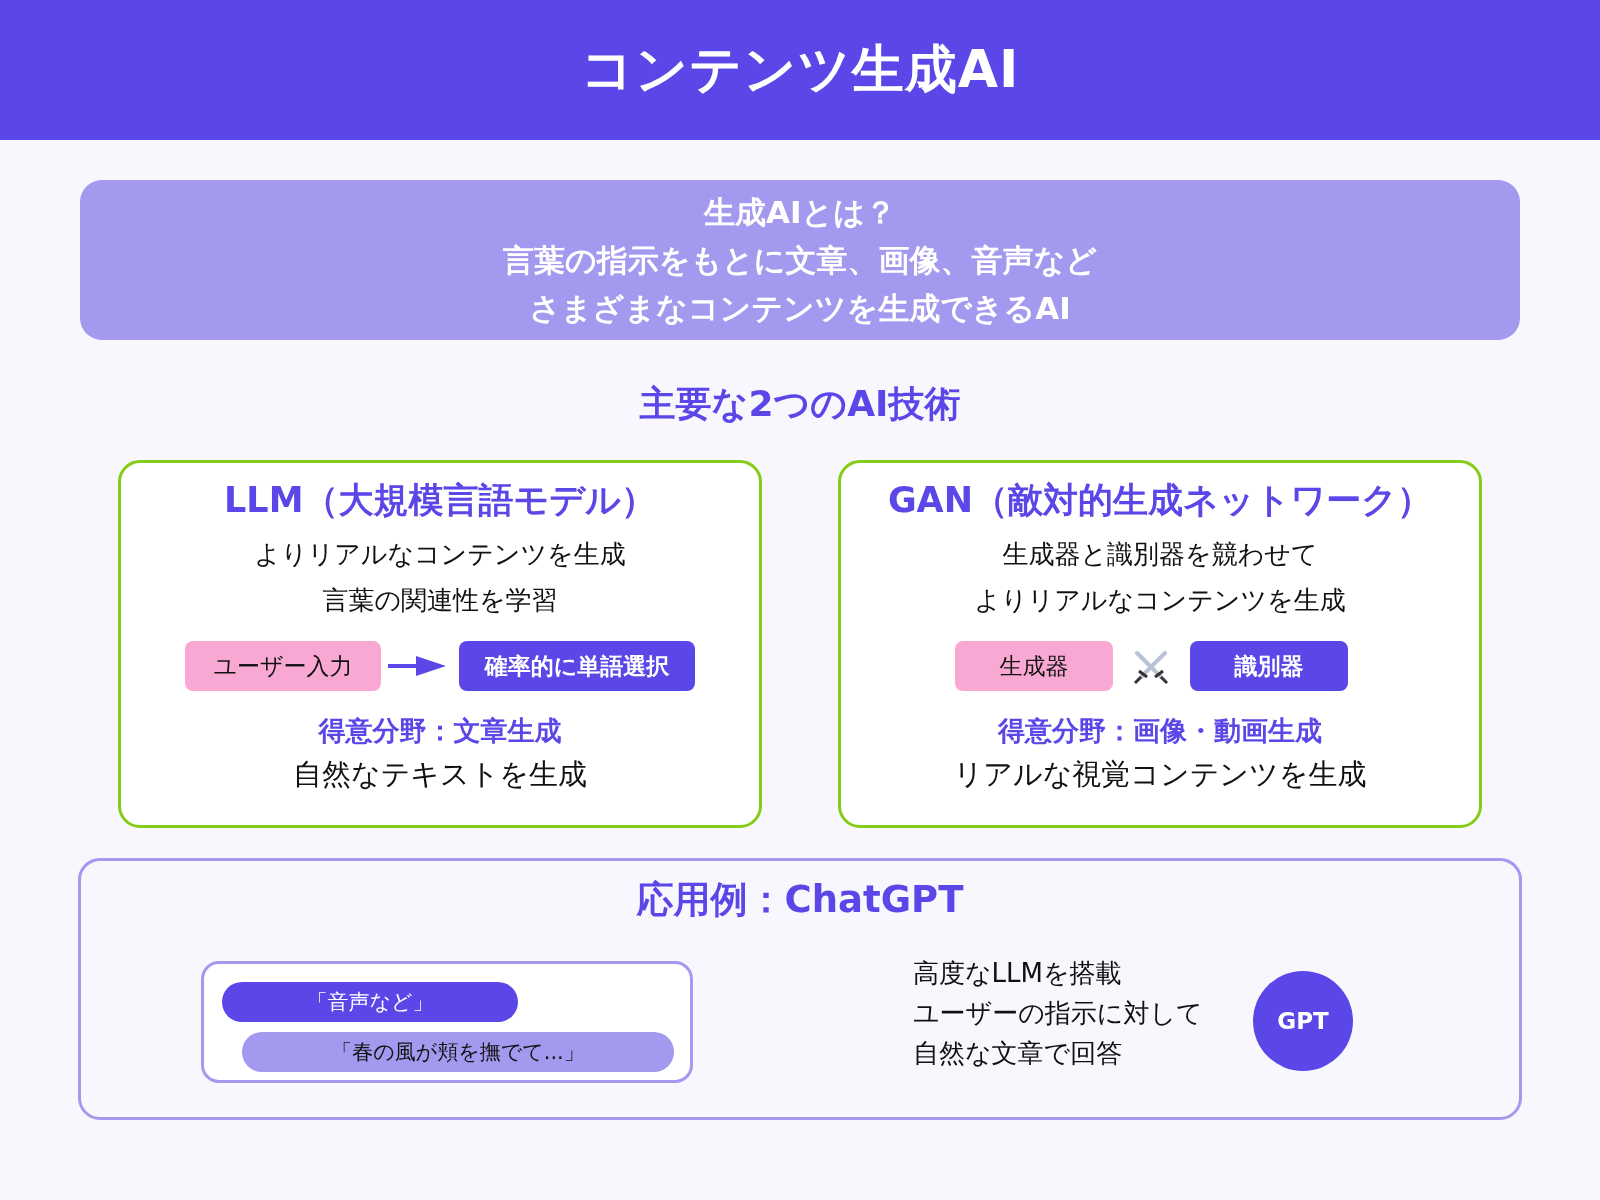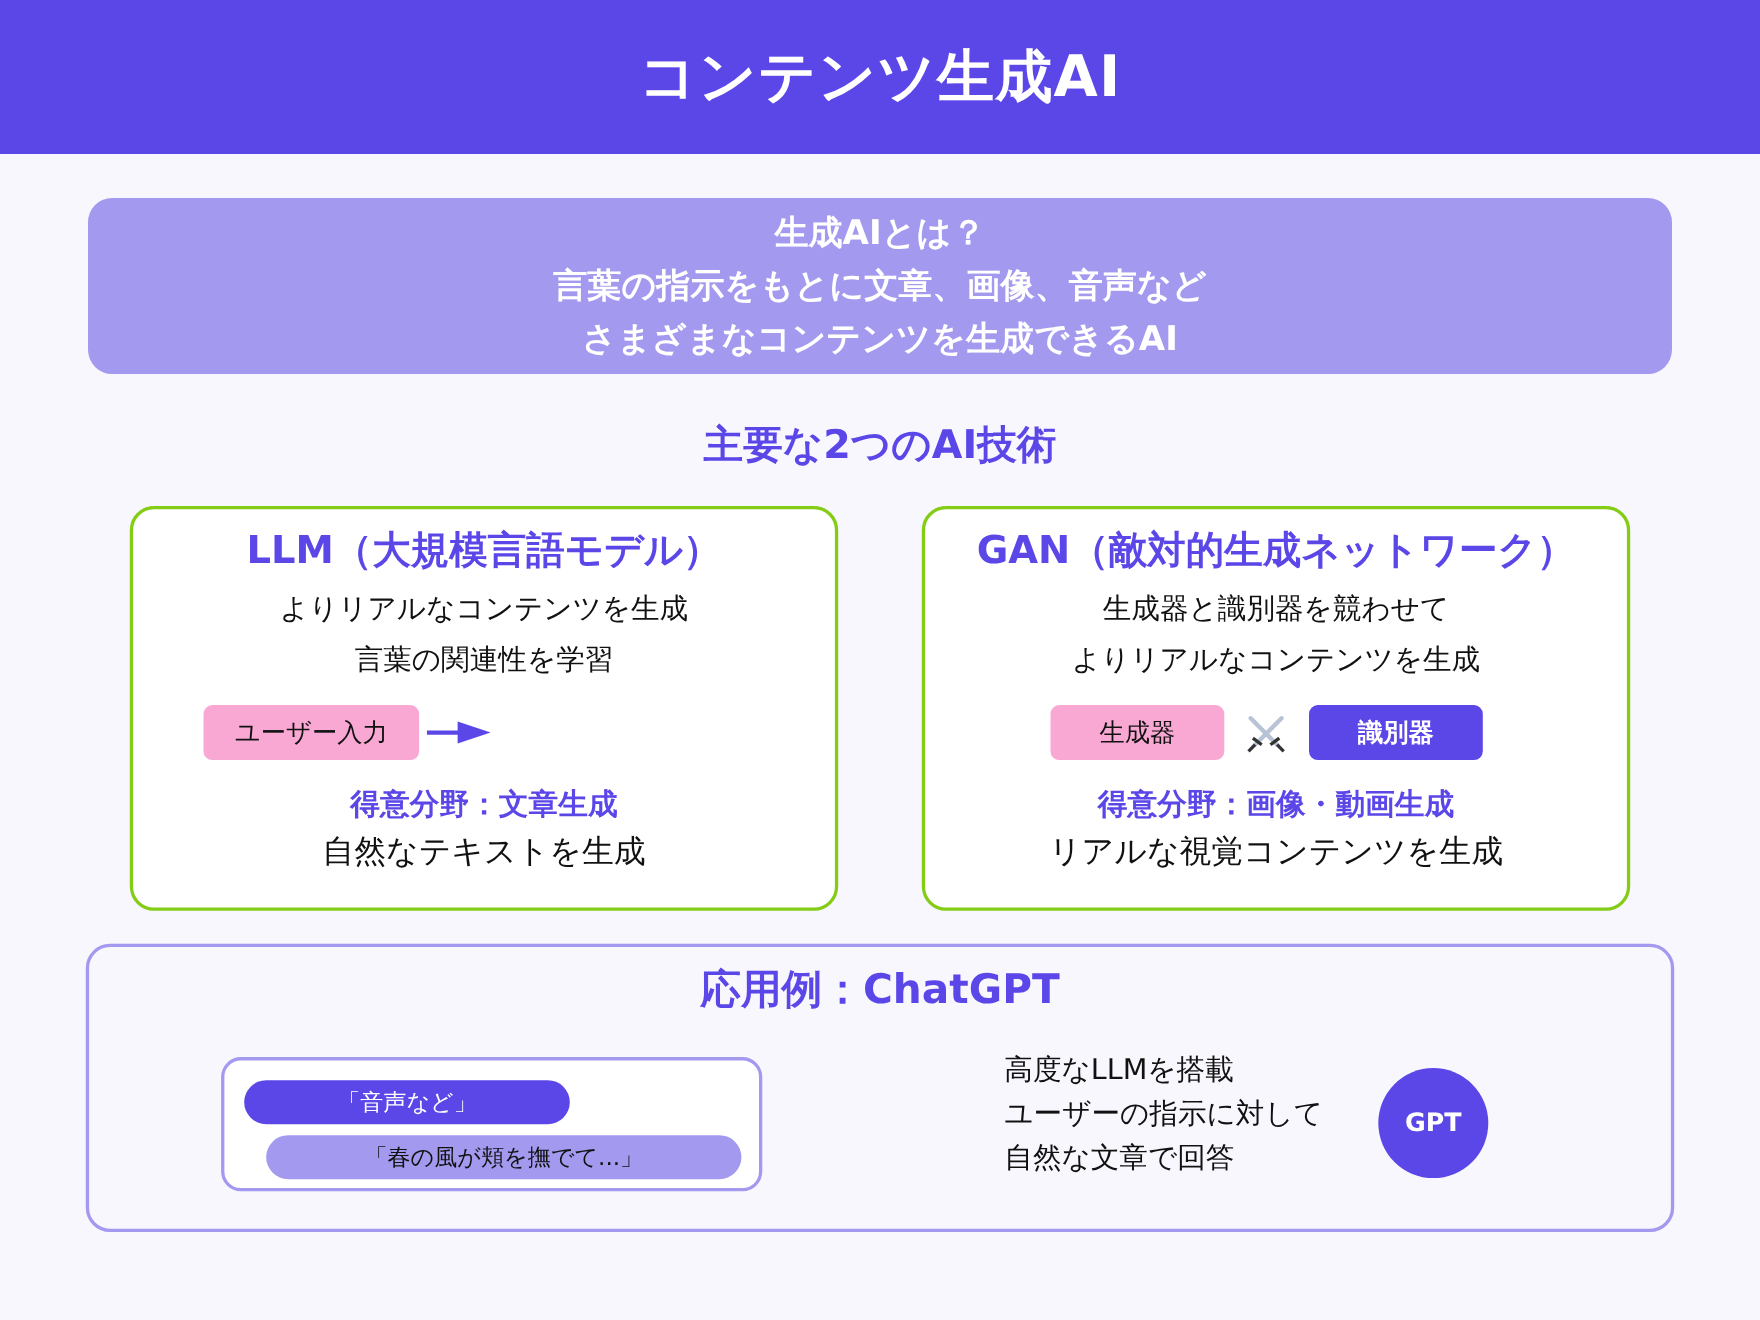--- a/index.html
+++ b/index.html
@@ -66,20 +66,21 @@
   <div class="desc">
     <div>よりリアルなコンテンツを生成</div>
     <div>言葉の関連性を学習</div>
   </div>
   <div class="flow">
     <div class="pill light" style="left:64px;width:196px;">ユーザー入力</div>
     <svg class="arrow" viewBox="0 0 60 24">
       <line x1="0" y1="12" x2="34" y2="12" stroke="#5B47E8" stroke-width="4"></line>
       <polygon points="28,2 58,12 28,22" fill="#5B47E8"></polygon>
     </svg>
+    <div class="pill dark" style="left:338px;width:236px;">確率的に単語選択</div>
   </div>
   <div class="strength">得意分野：文章生成</div>
   <div class="strength-desc">自然なテキストを生成</div>
 </div>
 
 <div class="card gan">
   <div class="title">GAN（敵対的生成ネットワーク）</div>
   <div class="desc">
     <div>生成器と識別器を競わせて</div>
     <div>よりリアルなコンテンツを生成</div>

